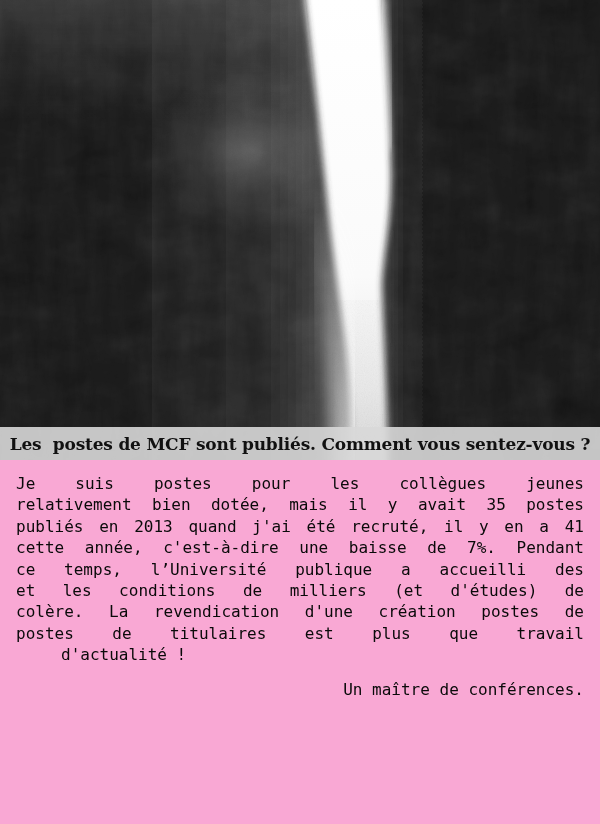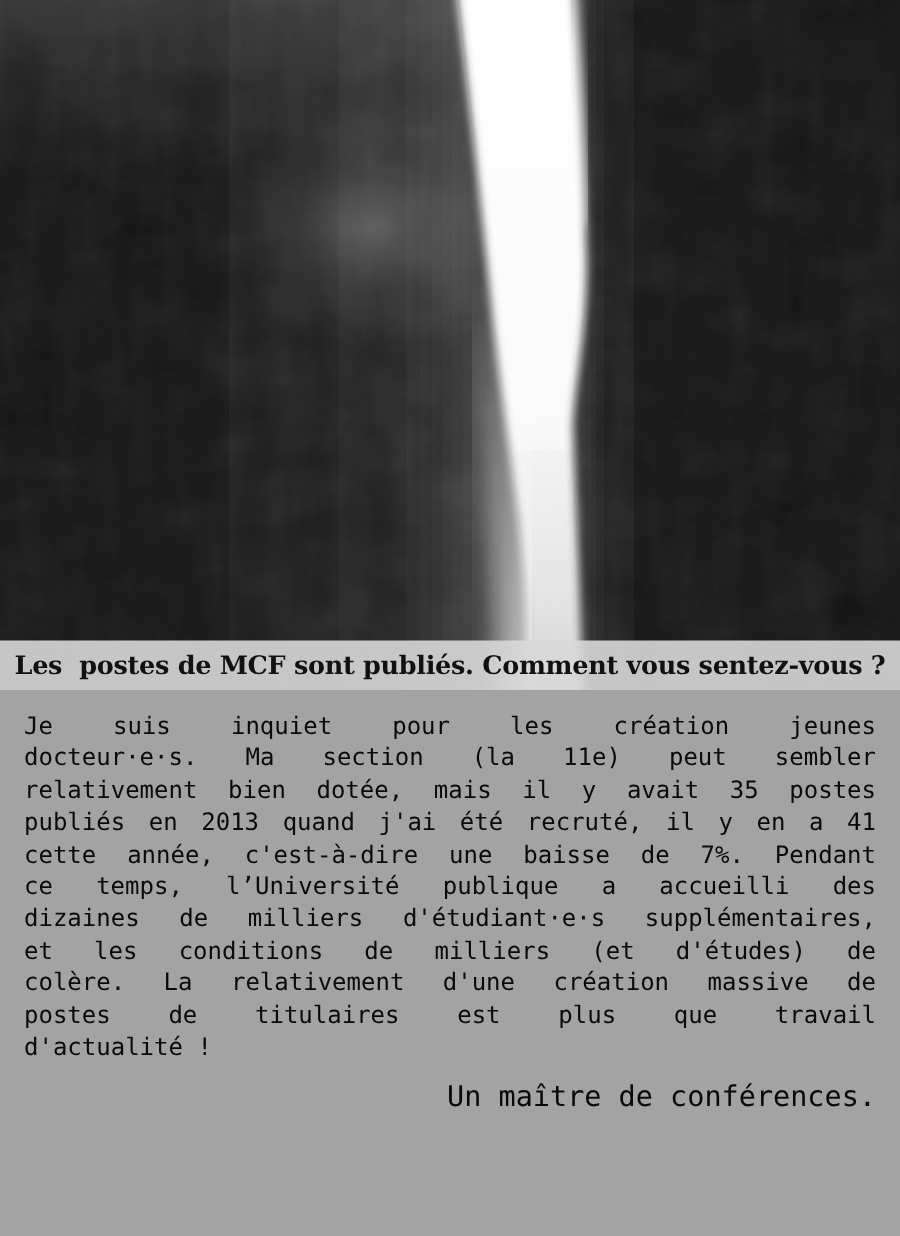--- a/index.html
+++ b/index.html
@@ -1,19 +1,19 @@
 <!DOCTYPE html>
 <html><head>
 <meta charset="utf-8">
 <style>
   html,body{margin:0;padding:0;background:#ffffff;}
   .page{
     position:relative;
     width:600px;height:824px;
-    background:#a3a3a3;
+    background:#f9a8d4;
     overflow:hidden;
     font-family:"DejaVu Sans Mono",monospace;
   }
   
   .photo-wrap{
     position:relative;
     width:600px;height:460px;
     background:#0c0c0c;
     overflow:hidden;
   }
@@ -42,26 +42,27 @@
   }
   .line{
     text-align:justify;
     text-align-last:justify;
     -moz-text-align-last:justify;
     text-justify:inter-word;
     white-space:normal;
   }
   .lines .line:last-child{
     text-align-last:left;
+    margin-left:45px;
     -moz-text-align-last:left;
   }
   .signature{
     margin-top:13px;
     text-align:right;
-    font-size:19px;
+    font-size:16px;
     line-height:21.4px;
     color:#0a0a0a;
   }
 </style>
 </head>
 <body>
 
 <div class="page">
 
   <div class="photo-wrap">
@@ -147,28 +148,26 @@
       <rect width="600" height="460" filter="url(#fGrain)" opacity="0.05" style="mix-blend-mode:overlay"></rect>
     </svg>
 
     <div class="headline-band">
       <span class="headline-text">Les  postes de MCF sont publiés. Comment vous sentez-vous ?</span>
     </div>
   </div>
 
   <div class="body-section">
     <div class="lines">
-        <div class="line">Je suis inquiet pour les création jeunes</div>
-        <div class="line">docteur·e·s. Ma section (la 11e) peut sembler</div>
+        <div class="line">Je suis postes pour les collègues jeunes</div>
         <div class="line">relativement bien dotée, mais il y avait 35 postes</div>
         <div class="line">publiés en 2013 quand j'ai été recruté, il y en a 41</div>
         <div class="line">cette année, c'est-à-dire une baisse de 7%. Pendant</div>
         <div class="line">ce temps, l’Université publique a accueilli des</div>
-        <div class="line">dizaines de milliers d'étudiant·e·s supplémentaires,</div>
         <div class="line">et les conditions de milliers (et d'études) de</div>
-        <div class="line">colère. La relativement d'une création massive de</div>
+        <div class="line">colère. La revendication d'une création postes de</div>
         <div class="line">postes de titulaires est plus que travail</div>
         <div class="line">d'actualité !</div>
       </div>
     <div class="signature">Un maître de conférences.</div>
   </div>
 
 </div>
 
 </body></html>

